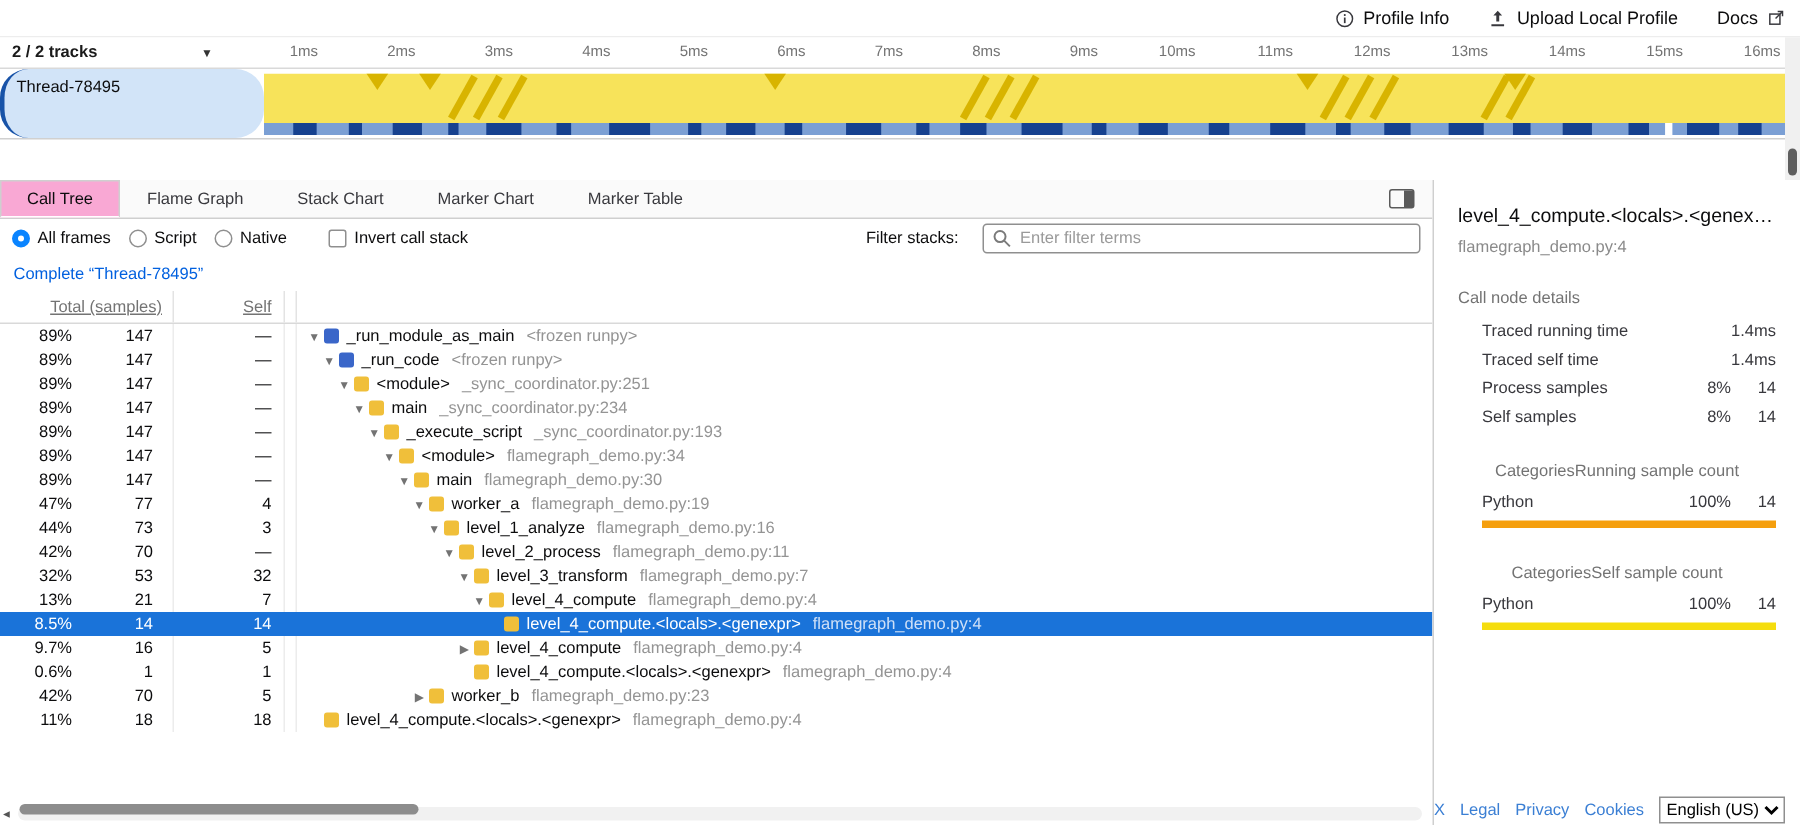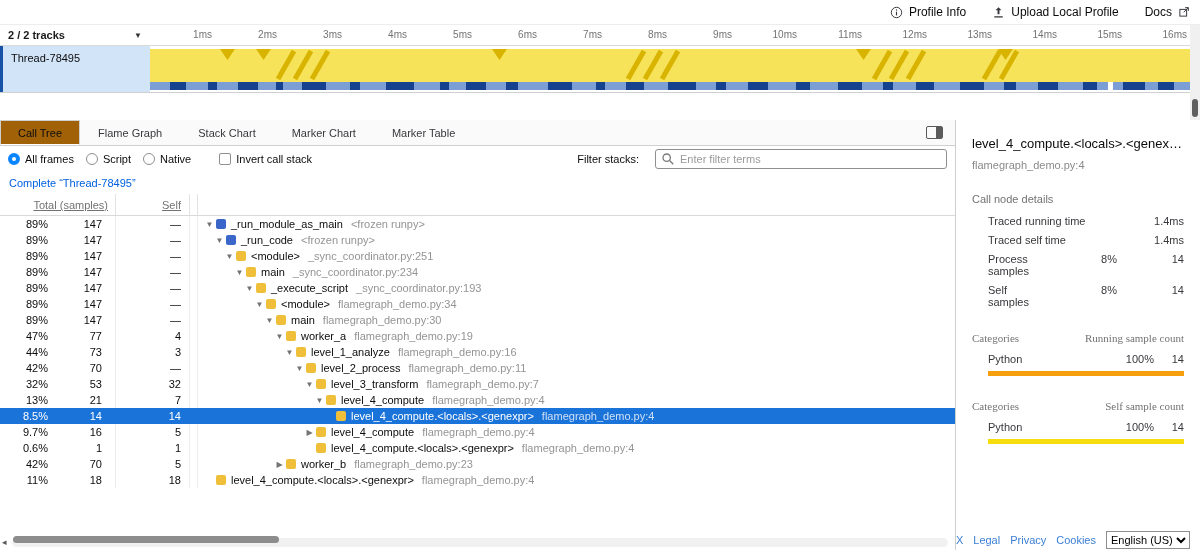--- a/index.html
+++ b/index.html
@@ -27,35 +27,35 @@
     font-weight:700; font-size:11px; cursor:pointer; }
   .tracks-caret { margin-left:auto; font-size:8px; color:#333; }
   .ticks { flex:1; display:flex; }
   .tick { flex:1; text-align:right; color:#737373; font-size:10px; line-height:20px; padding-right:3px; }
 
   
   .tracks { position:absolute; top:46px; left:0; width:1190px; height:74px; background:#fff; }
   .process-row { height:27px; line-height:27px; padding-left:9px;
     border-bottom:1px solid #e3e3e3; background:#fff; color:#0c0c0d; }
   .thread-row { height:47px; display:flex; border-bottom:1px solid #d0d0d0; }
-  .thread-label { width:150px; background:#d2e4f8; border-left:3px solid #1853a8;
-    padding:6px 8px; color:#0c0c0d; }
+  .thread-label { width:176px; background:#d2e4f8; border-left:3px solid #1853a8;
+    padding:6px 8px; color:#0c0c0d;border-radius:19px; }
   .thread-track { flex:1; padding:3px 0; background:#fff; }
   .thread-track svg { width:100%; height:41px; }
 
   .vscroll { position:absolute; top:25px; left:1190px; width:10px; height:95px; background:#f0f0f0; }
   .vthumb { position:absolute; left:2px; bottom:3px; width:6px; height:18px; background:#5f5f5f; border-radius:3px; }
 
   
   .main-left { position:absolute; top:120px; left:0; width:955px; height:415px; background:#fff; }
 
   .tabbar { height:26px; background:#fafafa; border-bottom:1px solid #cfcfcf;
     display:flex; align-items:stretch; position:relative; }
   .tab { padding:0 17px; line-height:24px; color:#38383d; border:1px solid transparent; cursor:pointer; }
-  .tab.sel { background:#a16207; border-color:#cfcfcf; border-bottom-color:#fff; color:#0c0c0d; }
+  .tab.sel { background:#f9a8d4; border-color:#cfcfcf; border-bottom-color:#fff; color:#0c0c0d; }
   .sb-toggle { position:absolute; right:12px; top:6px; width:17px; height:13px;
     border:1px solid #5a5a5a; border-radius:2px; cursor:pointer; }
   .sb-toggle::after { content:""; position:absolute; right:0; top:0; width:6px; height:100%; background:#5a5a5a; }
 
   .filterbar { height:26px; display:flex; align-items:center; padding:0 8px; background:#fff; }
   .radio { width:12px; height:12px; border-radius:50%; border:1px solid #8f8f8f;
     display:inline-block; margin-right:5px; flex:none; cursor:pointer; background:#fff; }
   .radio.on { border:4px solid #0a84ff; }
   .rlabel { margin-right:12px; color:#0c0c0d; cursor:pointer; }
   .checkbox { width:12px; height:12px; border:1px solid #8f8f8f; border-radius:2px;
@@ -90,26 +90,26 @@
   .trow.sel .c-pct, .trow.sel .c-cnt, .trow.sel .c-self, .trow.sel .fname, .trow.sel .twisty { color:#fff; }
   .trow.sel .ffile { color:#cfe0f7; }
   .trow.sel .c-cnt, .trow.sel .c-self, .trow.sel .c-gut { border-right-color:transparent; }
 
   
   .sidebar { position:absolute; top:120px; left:955px; width:245px; height:430px;
     border-left:1px solid #cfcfcf; background:#fff; padding:16px 16px 0; }
   .sb-title { font-size:13px; color:#0c0c0d; white-space:nowrap; overflow:hidden; text-overflow:ellipsis; }
   .sb-sub { color:#8a8a8a; margin-top:8px; }
   .sb-h { color:#737373; margin-top:22px; }
-  .sb-row { display:flex; margin-top:7px; padding-left:16px; color:#38383d;gap:37px; }
+  .sb-row { display:flex; margin-top:7px; padding-left:16px; color:#38383d; }
   .sb-row:first-of-type { margin-top:10px; }
   .sb-label { flex:1; }
   .sb-pct { width:36px; text-align:right; }
   .sb-cnt { width:30px; text-align:right; }
-  .cat-h { display:flex; justify-content:space-between; margin-top:24px; color:#737373;font-family:Liberation Serif, serif; }
+  .cat-h { display:flex; justify-content:center; margin-top:24px; color:#737373; }
   .cat-row { display:flex; padding-left:16px; margin-top:9px; color:#38383d; }
   .cat-name { flex:1; }
   .cat-bar { height:5px; margin-left:16px; margin-top:6px; }
 
   
   .bottombar { position:absolute; bottom:0; left:0; width:1200px; height:15px; }
   .harrow { position:absolute; left:2px; top:2px; color:#555; font-size:9px; cursor:pointer; }
   .htrack { position:absolute; left:12px; top:3px; width:936px; height:9px; background:#f1f1f1; border-radius:5px; }
   .hthumb { position:absolute; left:13px; top:1px; width:266px; height:7px; background:#8d8d8d; border-radius:4px; cursor:grab; }
   .footer { position:absolute; right:10px; bottom:1px; display:flex; align-items:center; gap:10px; background:#fff; }

